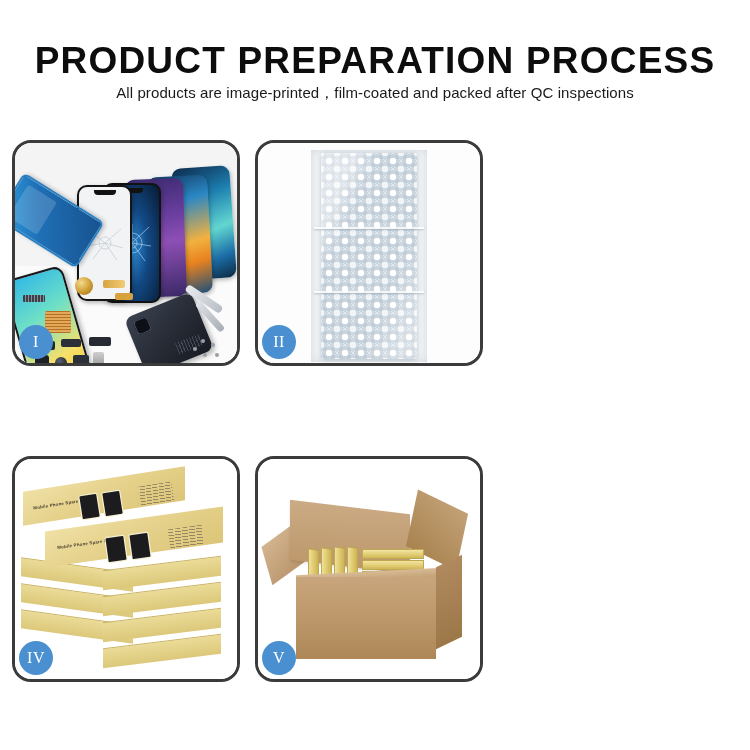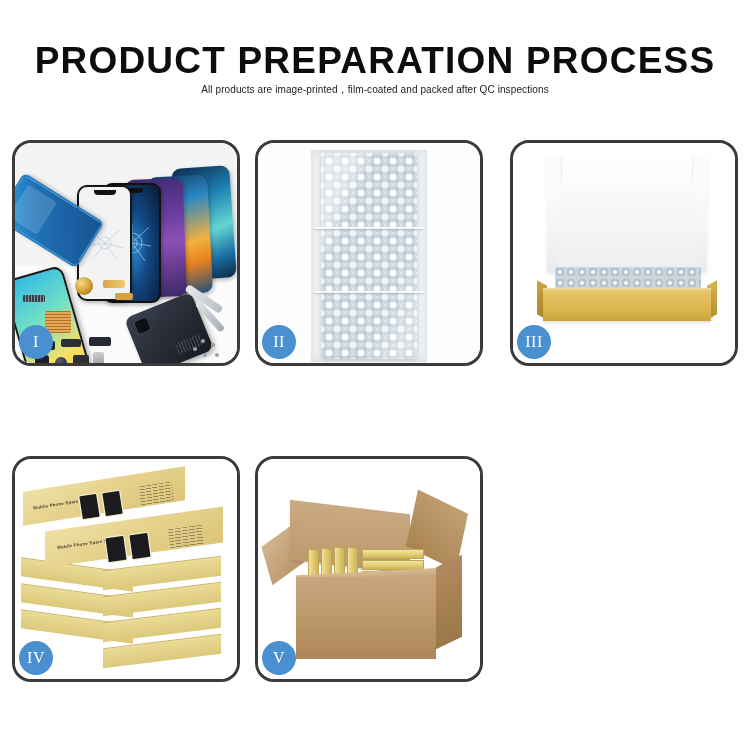--- a/index.html
+++ b/index.html
@@ -19,21 +19,21 @@
     font-size:37px;
     font-weight:700;
     letter-spacing:1.2px;
     color:#0d0d0d;
     line-height:1;
     position:absolute;top:42px;left:0;width:750px;
     white-space:nowrap;
   }
   .subtitle{
     position:absolute;top:85px;left:0;width:750px;
-    font-size:10px;
+    font-size:15px;
     font-weight:400;
     color:#1a1a1a;
     line-height:1;
     letter-spacing:.1px;
     white-space:nowrap;
   }
 
   
   .grid{position:absolute;left:12px;top:140px;width:726px;height:542px;}
   .panel{
@@ -313,33 +313,20 @@
       <div class="stage">
         <div class="p2bg"></div>
         <div class="wrap-sheet"></div>
         <div class="bubbles"></div>
         <div class="wrap-seam" style="top:84px"></div>
         <div class="wrap-seam" style="top:148px"></div>
       </div>
       <div class="badge">II</div>
     </div>
 
-    <div class="panel p-c2 p-r0">
-      <div class="stage">
-        <div class="p3bg"></div>
-        <div class="b3-lid"></div>
-        <div class="b3-inner"></div>
-        <div class="b3-pack"></div>
-        <div class="b3-l"></div>
-        <div class="b3-r"></div>
-        <div class="b3-rim"></div>
-        <div class="b3-front"></div>
-      </div>
-      <div class="badge">III</div>
-    </div>
 
     <div class="panel p-c0 p-r1">
       <div class="stage">
         <div class="p4bg"></div>
 
         <div class="k-front" style="left:6px;top:158px;width:112px;height:18px;transform:skewY(8deg);"></div>
         <div class="k-front" style="left:6px;top:132px;width:112px;height:18px;transform:skewY(8deg);"></div>
         <div class="k-front" style="left:6px;top:106px;width:112px;height:18px;transform:skewY(8deg);"></div>
 
         <div class="k-front" style="left:88px;top:182px;width:118px;height:19px;transform:skewY(-7deg);"></div>

